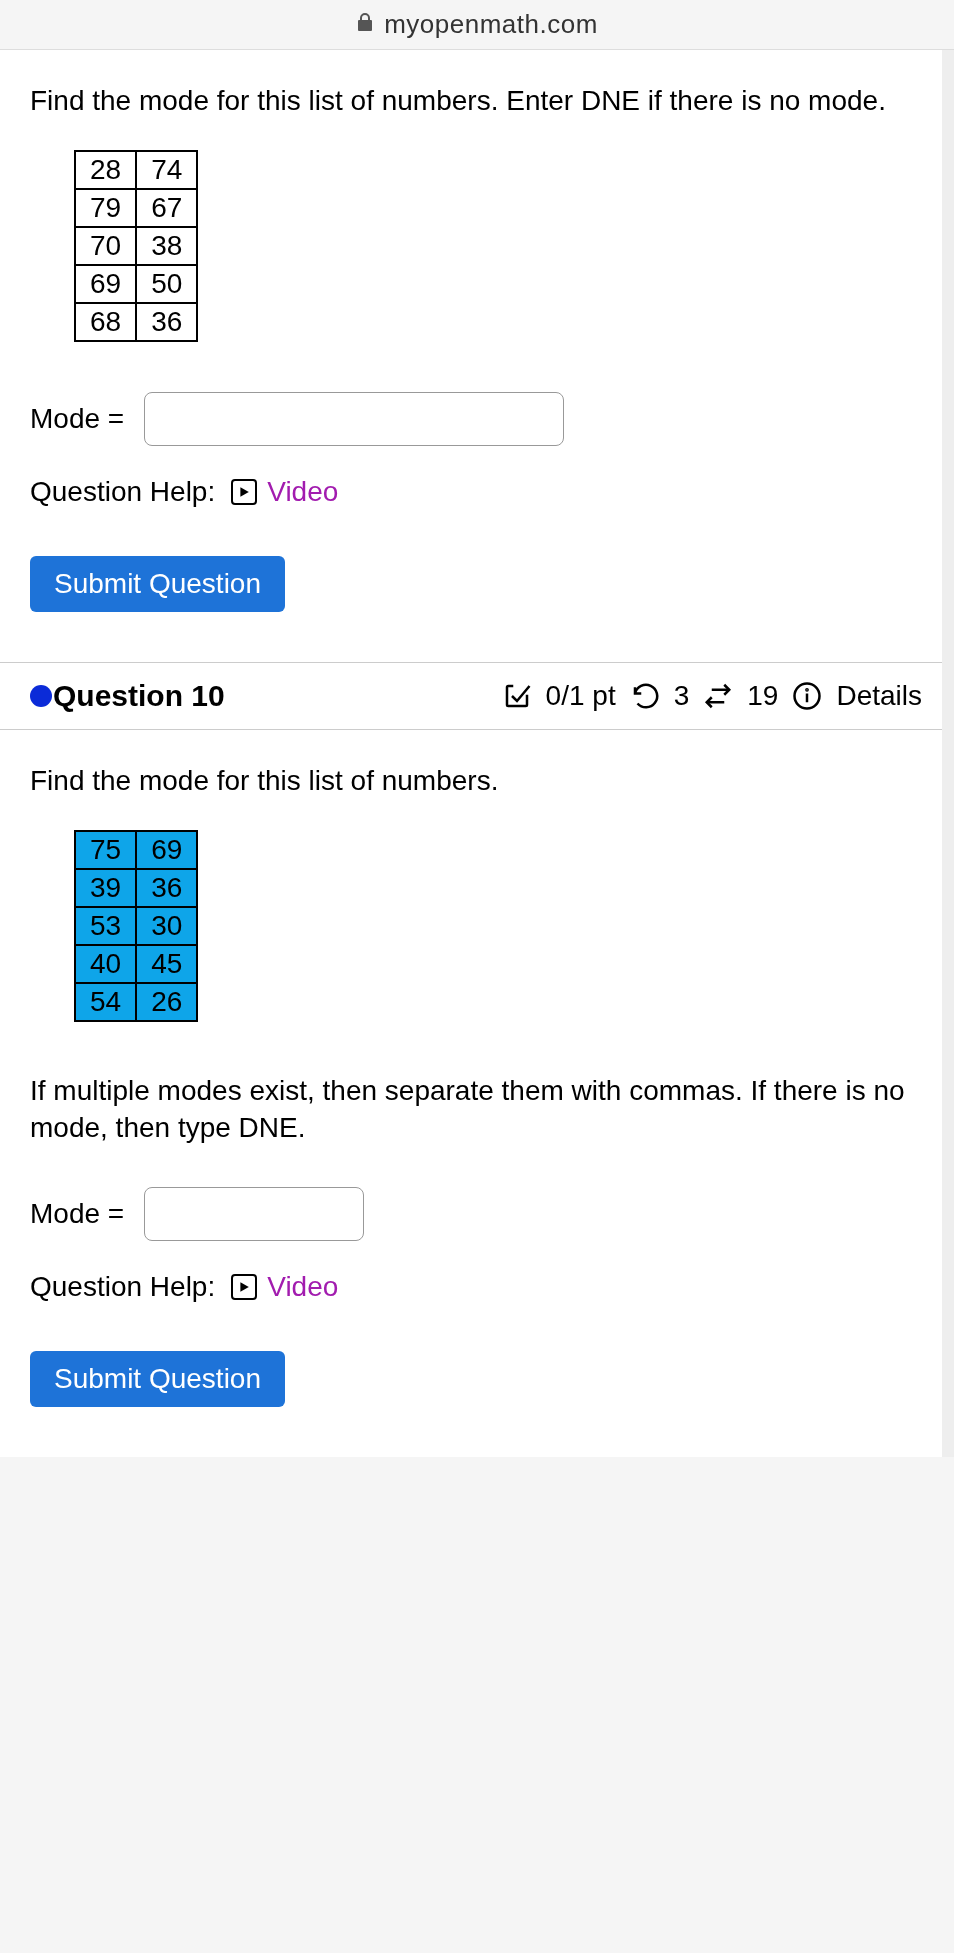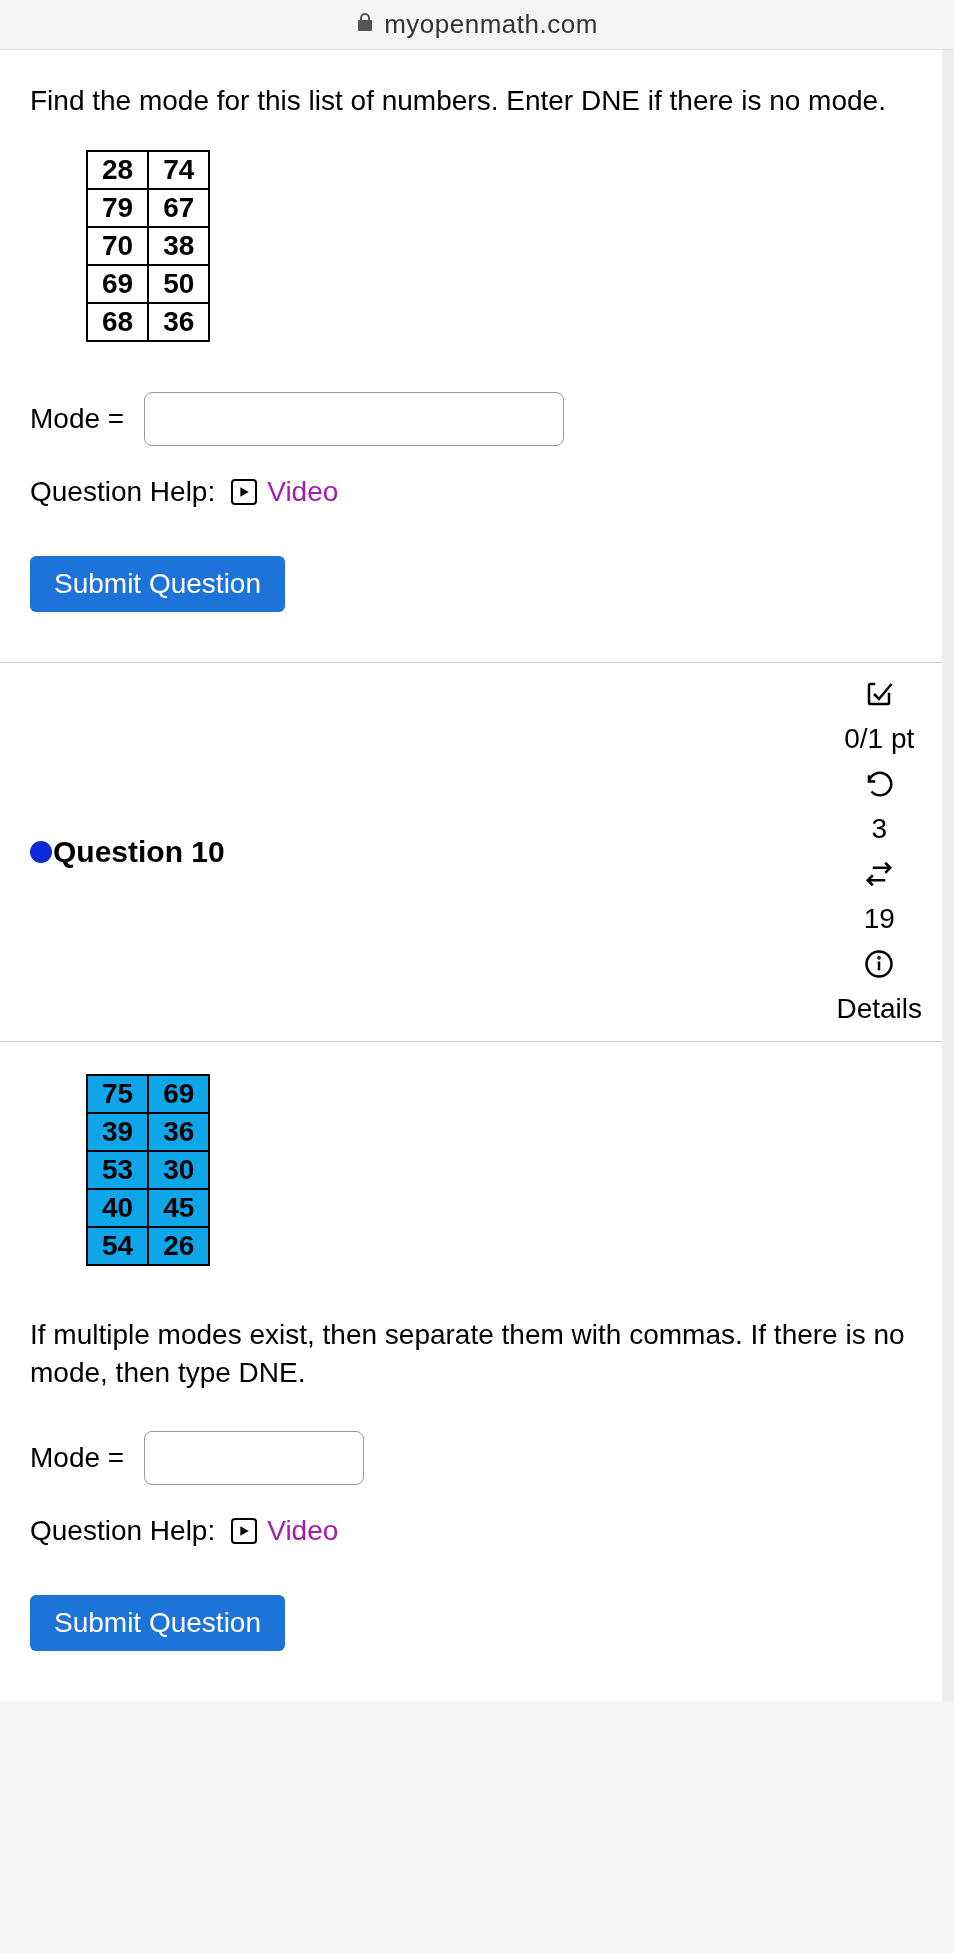--- a/index.html
+++ b/index.html
@@ -25,23 +25,22 @@
     background: #fff;
     padding: 0;
     border-right: 12px solid #eee;
   }
   .question-body {
     padding: 32px 30px 50px 30px;
   }
   .prompt { line-height: 1.35; margin-bottom: 30px; }
   table.data {
     border-collapse: collapse;
-    margin-left: 56px;
+    margin-left: 44px;
     margin-bottom: 50px;
-    font-weight: bold;
   }
   table.data td {
     border: 2px solid #000;
     padding: 2px 14px;
     text-align: center;
     font-size: 28px;
     min-width: 60px;
     background: #fff;
   }
   table.data.alt td { background: #0ea5e9; }
@@ -109,21 +108,20 @@
     background: #0b2bd8;
     border-radius: 50%;
     flex-shrink: 0;
   }
   .q-title { font-weight: bold; font-size: 30px; margin-right: auto; }
   .score-area {
     display: flex;
     align-items: center;
     gap: 14px;
     font-size: 28px;
-    flex-direction: column;
   }
   .icon-svg { width: 30px; height: 30px; stroke: #000; stroke-width: 2; fill: none; }
   .details-link { color: #000; }
   .note { line-height: 1.35; margin: 30px 0 40px 0; }
 </style>
 </head>
 <body>
 
 <div class="url-bar">
   <span class="lock">
@@ -208,20 +206,21 @@
       <svg class="icon-svg" viewBox="0 0 24 24">
           <circle cx="12" cy="12" r="10"></circle>
           <line x1="12" y1="10" x2="12" y2="17"></line>
           <circle cx="12" cy="7" r="0.5" fill="#000"></circle>
         </svg>
       <span class="details-link">Details</span>
     </div>
   </div>
 
   <div class="question-body">
+    <p class="prompt">Find the mode for this list of numbers.</p>
 
     <table class="data alt">
       <tbody>
           <tr>
             <td>75</td>
             <td>69</td>
           </tr>
       <tr>
             <td>39</td>
             <td>36</td>

